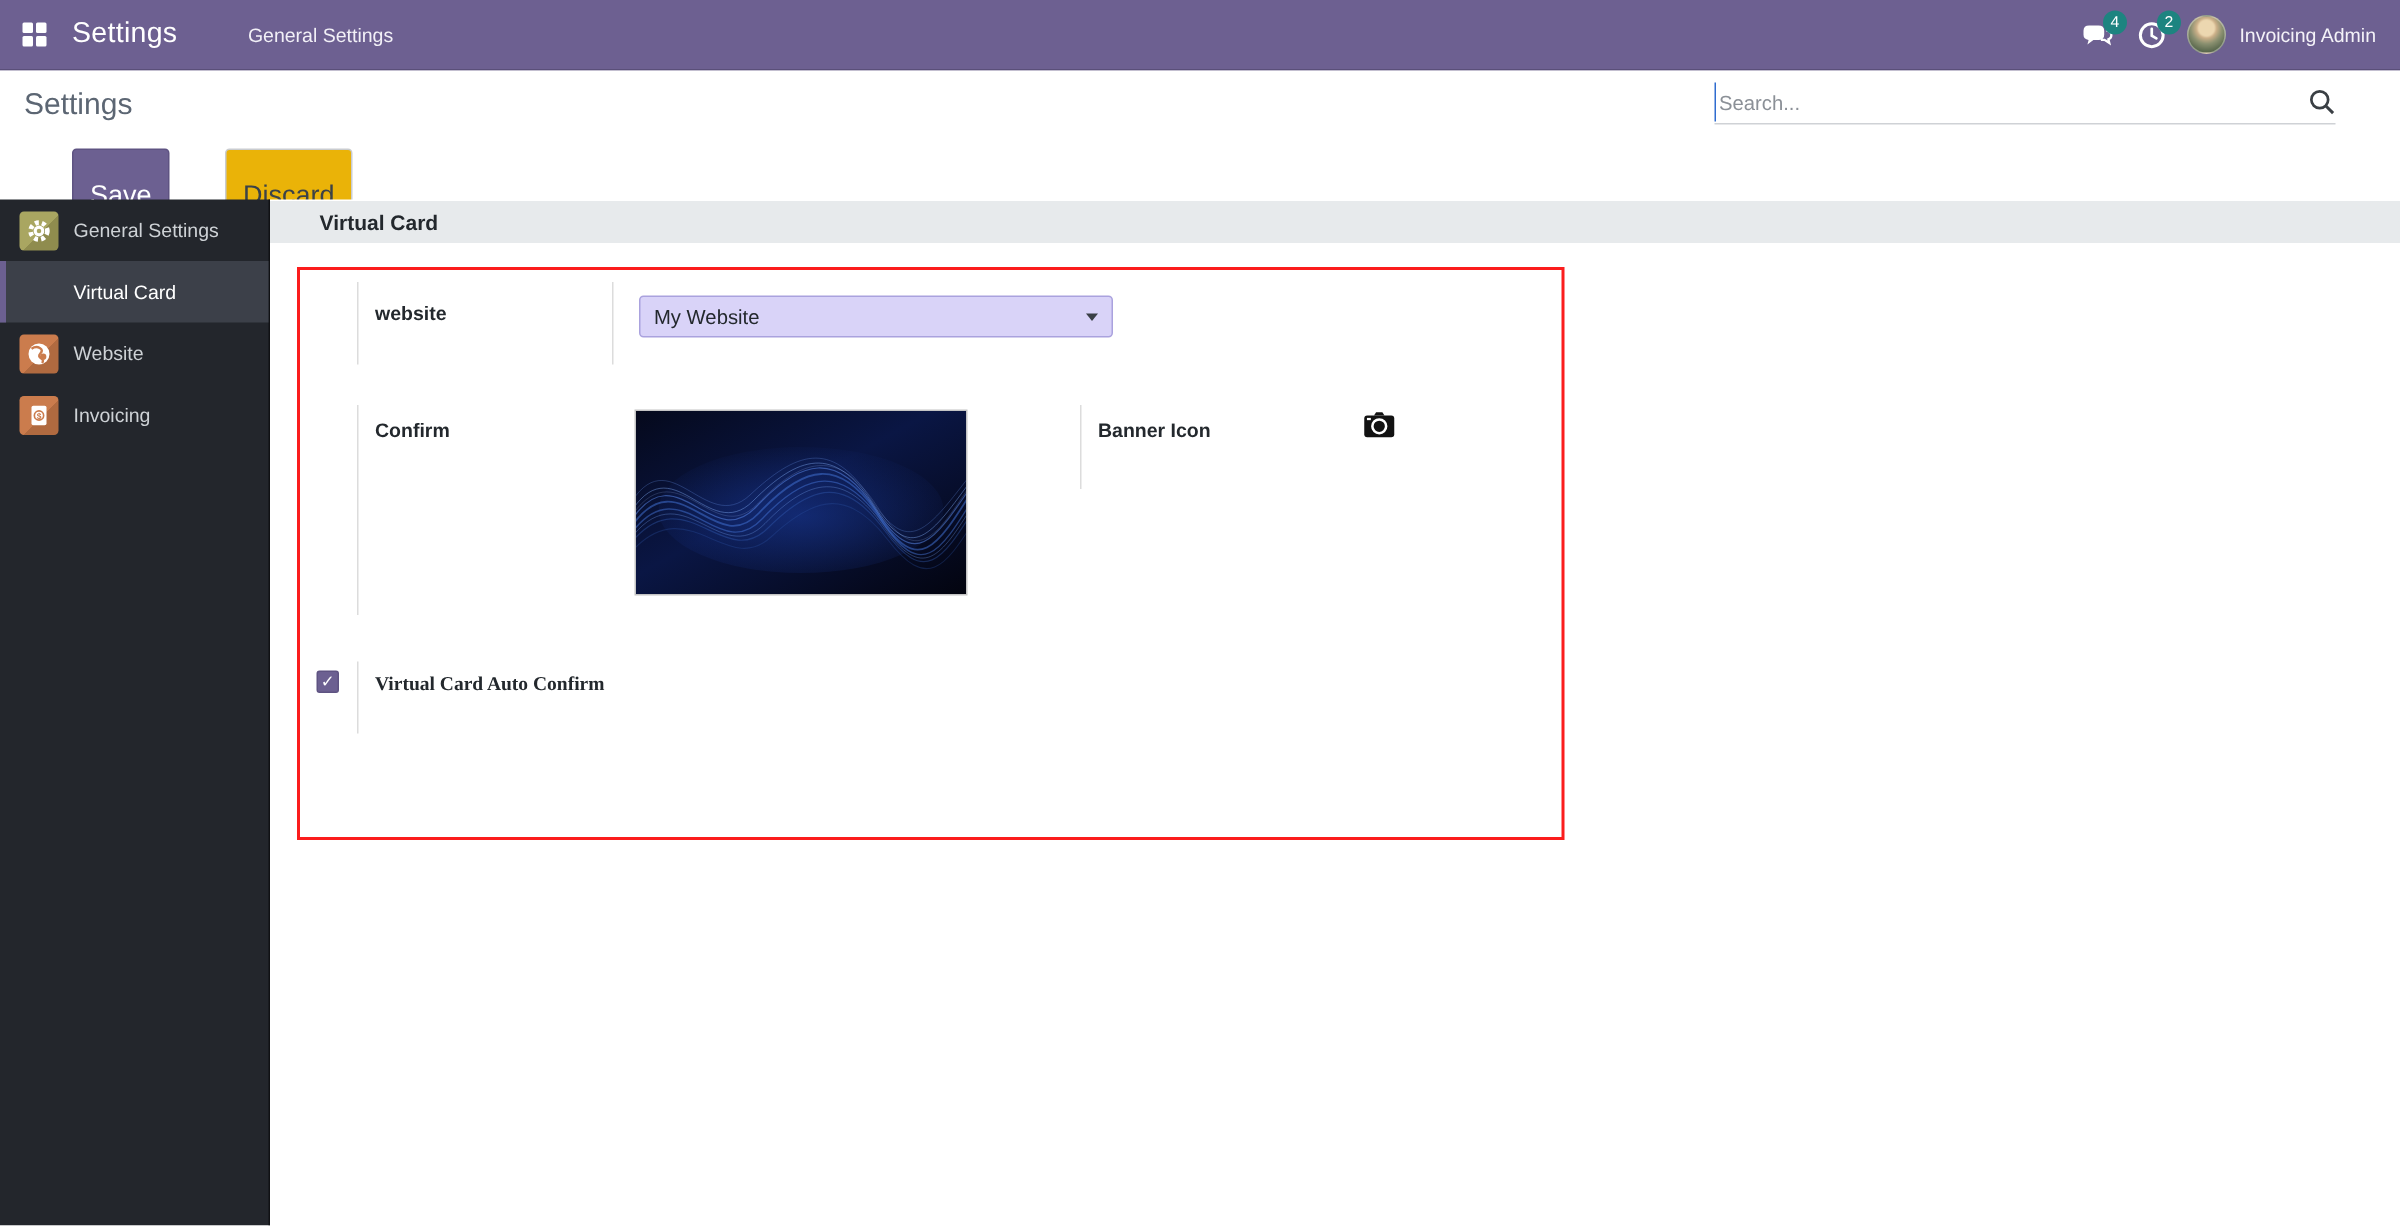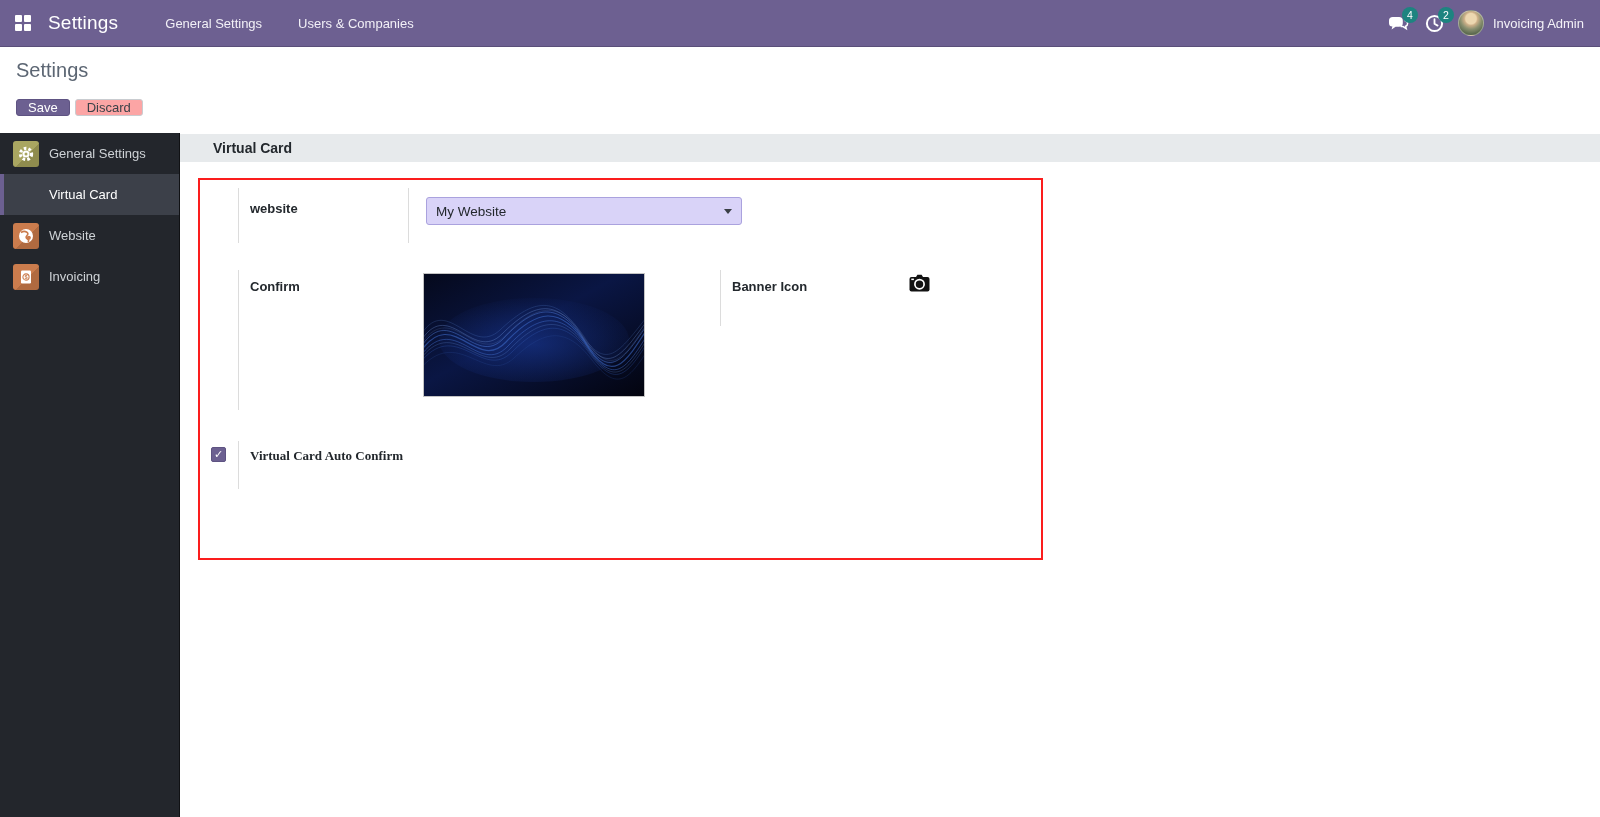--- a/index.html
+++ b/index.html
@@ -23,23 +23,23 @@
   .badge { position:absolute; top:-4px; right:-6px; min-width:16px; height:16px; border-radius:8px;
     background:#1d8480; color:#fff; font-size:10.5px; line-height:16px; text-align:center; padding:0 3px; }
   .avatar { width:26px; height:26px; border-radius:50%; overflow:hidden; border:1px solid rgba(255,255,255,.35);
     background:radial-gradient(circle at 50% 32%, #ecd7b0 0 26%, #cdb089 33%, #8a9070 52%, #5d6b50 75%, #49543f 100%); }
   .user-name { font-size:13px; color:#f4f2f8; margin-left:2px; }
 
   
   .control-panel { position:absolute; left:0; top:47px; width:1600px; height:86px; background:#fff; }
   .page-title { position:absolute; left:16px; top:12px; font-size:20px; color:#5c6673; }
   .btn-row { position:absolute; left:16px; top:52px; display:flex; gap:5px; }
-  .btn { font-size:13px; padding:0 11px; border-radius:3px; cursor:pointer; border:1px solid transparent; }
+  .btn { font-size:18px; padding:20px 11px; border-radius:3px; cursor:pointer; border:1px solid transparent;margin-left:32px; }
   .btn-primary { background:#6c6091; border-color:#5e5382; color:#fff; }
-  .btn-default { background:#fca5a5; border-color:#c9ccd0; color:#3b4248; }
+  .btn-default { background:#eab308; border-color:#c9ccd0; color:#3b4248; }
   .search-box { position:absolute; right:43px; top:8px; width:414px; height:28px; border-bottom:1px solid #cfd2d6; }
   .search-box input { width:calc(100% - 26px); height:26px; border:0; outline:none; font-size:13.5px; color:#333;
     font-family:"Liberation Sans", sans-serif; border-left:1px solid #2f6ccf; padding-left:2px; }
   .search-box input::placeholder { color:#8b9097; }
   .search-glass { position:absolute; right:0; top:4px; cursor:pointer; }
 
   
   .sidebar { position:absolute; left:0; top:133px; width:180px; height:684px;
     background:#23262c; border-right:1px solid #101114; }
   .side-item { display:flex; align-items:center; height:41px; padding-left:13px; cursor:pointer; color:#ced2d6; font-size:13px; }
@@ -84,21 +84,20 @@
       <div class="grid-icon">
           <span></span>
           <span></span>
           <span></span>
           <span></span>
         </div>
     </div>
     <div class="brand">Settings</div>
     <div class="top-menu">
       <div class="menu-item">General Settings</div>
-      <div class="menu-item">Users &amp; Companies</div>
     </div>
     <div class="top-right">
       <div class="icon-wrap">
         <svg width="22" height="17" viewBox="0 0 22 17">
           <path d="M1 5.5 Q1 2 4.8 2 L11 2 Q14.8 2 14.8 5.5 L14.8 8.2 Q14.8 11.7 11 11.7 L7.6 11.7 L3.6 14.6 L4.4 11.6 Q1 11.3 1 8.2 Z" fill="#fff"></path>
           <path d="M16.2 5.2 Q19.6 5.6 19.6 8.4 Q19.6 10.6 17.6 11.2 L18.2 13.6 L15 11.5 L12.6 11.5" fill="none" stroke="#fff" stroke-width="1.5"></path>
         </svg>
         <span class="badge">4</span>
       </div>
       <div class="icon-wrap">
@@ -113,20 +112,27 @@
         <span class="user-name">Invoicing Admin</span>
       </div>
     </div>
   </div>
 
   <div class="control-panel">
     <div class="page-title">Settings</div>
     <div class="btn-row">
       <button class="btn btn-primary">Save</button>
       <button class="btn btn-default">Discard</button>
+    </div>
+    <div class="search-box">
+      <input type="text" placeholder="Search..." style="">
+      <svg class="search-glass" width="18" height="18" viewBox="0 0 18 18">
+        <circle cx="7.5" cy="7.5" r="5.6" fill="none" stroke="#3a3f44" stroke-width="1.8"></circle>
+        <line x1="11.8" y1="11.8" x2="16.4" y2="16.4" stroke="#3a3f44" stroke-width="2"></line>
+      </svg>
     </div>
   </div>
 
   <div class="sidebar">
     <div class="side-item">
       <span class="app-icon olive">
         <svg width="18" height="18" viewBox="0 0 18 18">
           <circle cx="9" cy="9" r="5.6" fill="none" stroke="#fff" stroke-width="3.1" stroke-dasharray="2.6 2.1"></circle>
           <circle cx="9" cy="9" r="3.6" fill="#fff"></circle>
           <circle cx="9" cy="9" r="1.5" fill="#a9a661"></circle>

